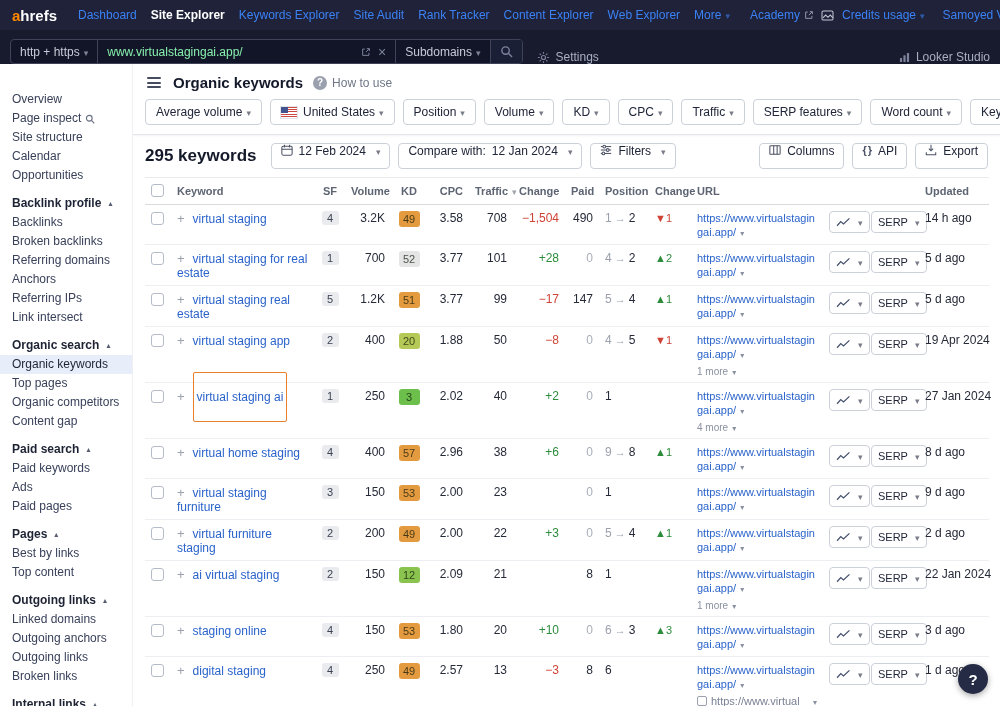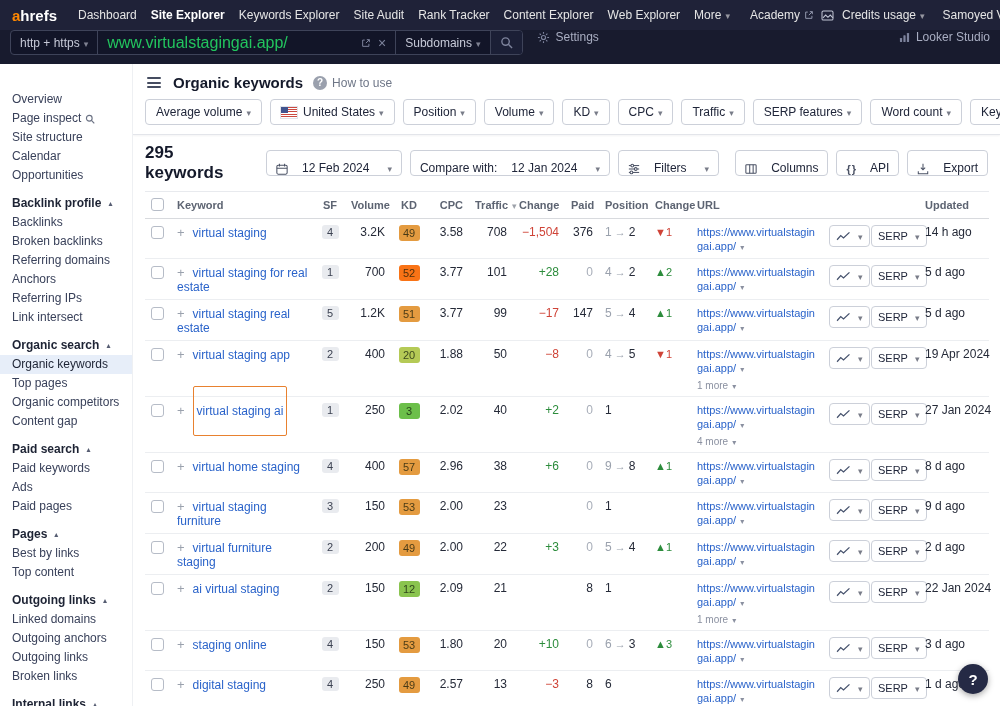--- a/index.html
+++ b/index.html
@@ -6,35 +6,35 @@
   html,body{width:1000px;height:706px;overflow:hidden}
   body{font-family:"Liberation Sans","DejaVu Sans",sans-serif;font-size:12px;color:#262b39;background:#fff}
   .caret::after{content:"▾";font-size:9px;margin-left:4px;opacity:.6}
   .sp{flex:1}
   button{font-family:inherit}
 
   
   .topnav{height:30px;background:#1f2238;display:flex;align-items:center;padding:0 10px;color:#a9aec2;white-space:nowrap}
   .logo{font-size:15px;font-weight:bold;color:#fff;margin:0 14px 0 2px;cursor:pointer}
   .logo .logo-a{color:#ff8800}
-  .nav-item{display:inline-flex;align-items:center;padding:0 7px;color:#e5e5e5;cursor:pointer;height:30px}
+  .nav-item{display:inline-flex;align-items:center;padding:0 7px;color:#3b82f6;cursor:pointer;height:30px}
   .nav-item.active{color:#fff;font-weight:bold}
   .nav-item.academy{margin-left:6px}
   .ext-ic{margin-left:4px;display:inline-flex;color:#9197ad}
   .nav-right{margin-left:auto;display:flex;align-items:center;gap:14px}
   .nav-right .nav-item{padding:12px 2px}
   .credits-ic{display:inline-flex;color:#c3c7d6;margin-right:-8px}
 
   
-  .searchbar{height:34px;background:#181b2e;display:flex;align-items:flex-start;padding:0 10px;color:#a9aec2}
+  .searchbar{height:34px;background:#181b2e;display:flex;align-items:flex-end;padding:0 10px;color:#a9aec2}
   .search-group{display:flex;align-items:stretch;height:25px;border:1px solid #3e4359;border-radius:4px;background:#121528;overflow:hidden}
   .seg{display:flex;align-items:center;padding:0 9px;color:#c7cad8;cursor:pointer}
   .seg + .seg{border-left:1px solid #3e4359}
   .url-seg{width:298px;gap:7px;cursor:text}
-  .url-input{flex:1;background:transparent;border:none;outline:none;color:#22c55e;font-size:16px;font-family:inherit}
+  .url-input{flex:1;background:transparent;border:none;outline:none;color:#86efac;font-size:12px;font-family:inherit}
   .dim-ic{color:#7d839c;display:inline-flex;cursor:pointer}
   .x-ic{color:#7d839c;font-size:14px;line-height:1;cursor:pointer}
   .go-seg{background:#1b1f36}
   .settings{display:flex;align-items:center;gap:6px;margin-left:14px;cursor:pointer;color:#a9aec2}
   .looker{margin-left:auto;display:flex;align-items:center;gap:6px;cursor:pointer;color:#a9aec2}
 
   
   .content-row{display:flex;height:642px}
   .sidebar{width:133px;flex-shrink:0;border-right:1px solid #eef0f3;padding-top:26px;overflow:hidden}
   .side-item{display:flex;align-items:center;gap:4px;padding:2px 12px;line-height:15px;color:#39415a;cursor:pointer}
@@ -55,21 +55,21 @@
 
   
   .filterband{display:flex;gap:8px;padding:3px 12px 9px;border-bottom:1px solid #e3e5ea;box-shadow:0 1px 2px rgba(20,25,40,.05)}
   .pill{display:inline-flex;align-items:center;height:26px;padding:0 10px;border:1px solid #ccd0d9;border-radius:4px;background:#fff;font-size:12px;color:#20263a;cursor:pointer;white-space:nowrap}
   .flag{width:16px;height:11px;position:relative;margin-right:6px;background:repeating-linear-gradient(to bottom,#cb4a41 0 1.1px,#fff 1.1px 2.2px);outline:1px solid #e2e4ea}
   .flag::before{content:"";position:absolute;top:0;left:0;width:7px;height:6px;background:#41548e}
 
   
   .controls{display:flex;align-items:center;gap:8px;padding:8px 12px 8px}
   .count{font-weight:bold;color:#14192a;margin-right:6px;font-size:17px}
-  .btn{display:inline-flex;align-items:flex-end;gap:14px;height:26px;padding:0 9px;border:1px solid #ccd0d9;border-radius:4px;background:#fff;font-size:12px;color:#20263a;cursor:pointer;white-space:nowrap}
+  .btn{display:inline-flex;align-items:flex-start;gap:6px;height:26px;padding:0 9px;border:1px solid #ccd0d9;border-radius:4px;background:#fff;font-size:12px;color:#20263a;cursor:pointer;white-space:nowrap}
   .btn svg{color:#4a5164}
   .braces{font-size:11px;font-weight:bold;color:#4a5164}
 
   
   .tablewrap{padding:0 12px;overflow:hidden}
   table{width:100%;border-collapse:collapse;table-layout:fixed}
   thead th{font-size:11px;color:#5d6472;font-weight:bold;text-align:left;padding:5px 6px;border-top:1px solid #e8eaee;border-bottom:1px solid #d8dade;white-space:nowrap;background:#fff}
   th.r,td.r{text-align:right}
   th.c,td.c{text-align:center}
   tbody td{padding:6px 6px 5px;border-bottom:1px solid #eceef1;vertical-align:top;font-size:12px;color:#252a38}
@@ -558,21 +558,21 @@
 
             <tr>
               <td><span class="cb"></span></td>
               <td><span class="plus">+</span><a class="kw">virtual staging</a></td>
               <td class="c"><span class="sfb">4</span></td>
               <td class="r"><span>3.2K</span></td>
               <td class="c"><span class="kdb" style="background-color: rgb(228, 155, 64);">49</span></td>
               <td class="r"><span>3.58</span></td>
               <td class="r"><span>708</span></td>
               <td class="r"><span class="chg neg">−1,504</span></td>
-              <td class="r"><span class="paidv">376</span></td>
+              <td class="r"><span class="paidv">490</span></td>
               <td><span class="pos-prev">1</span><span class="pos-arrow">→</span><span>2</span></td>
               <td><span class="pchg down">▼1</span></td>
               <td class="c-url">
                 <div><a class="url">https://www.virtualstagingai.app/</a><span class="caret"></span></div>
 
               </td>
               <td><button class="mini">
                   <svg width="15" height="11" viewBox="0 0 16 12" fill="none" stroke="currentColor" stroke-width="1.4">
                     <polyline points="1,9.5 5,5 8,7.5 14.5,1.5"></polyline>
                   </svg>
@@ -583,21 +583,21 @@
                   <span class="caret"></span>
                 </button></td>
               <td class="upd"><span>14 h ago</span></td>
             </tr>
 
             <tr>
               <td><span class="cb"></span></td>
               <td><span class="plus">+</span><a class="kw">virtual staging for real estate</a></td>
               <td class="c"><span class="sfb">1</span></td>
               <td class="r"><span>700</span></td>
-              <td class="c"><span class="kdb" style="background-color: #f97316;">52</span></td>
+              <td class="c"><span class="kdb" style="background-color: #e5e5e5;">52</span></td>
               <td class="r"><span>3.77</span></td>
               <td class="r"><span>101</span></td>
               <td class="r"><span class="chg pos">+28</span></td>
               <td class="r"><span class="paidv muted">0</span></td>
               <td><span class="pos-prev">4</span><span class="pos-arrow">→</span><span>2</span></td>
               <td><span class="pchg up">▲2</span></td>
               <td class="c-url">
                 <div><a class="url">https://www.virtualstagingai.app/</a><span class="caret"></span></div>
 
               </td>

